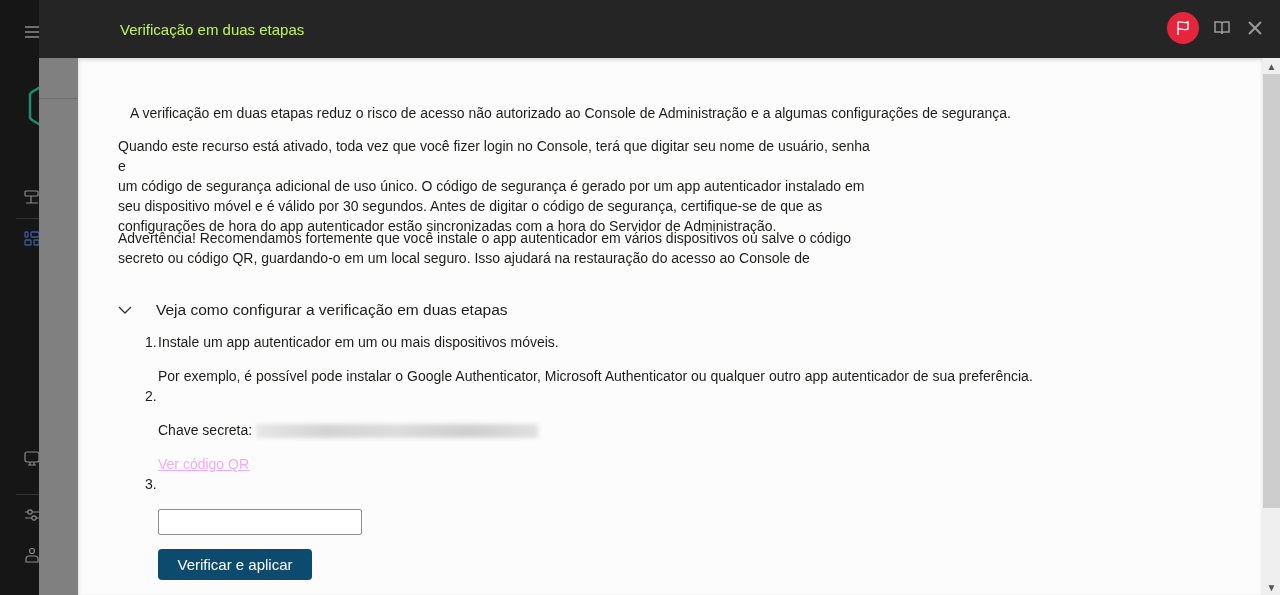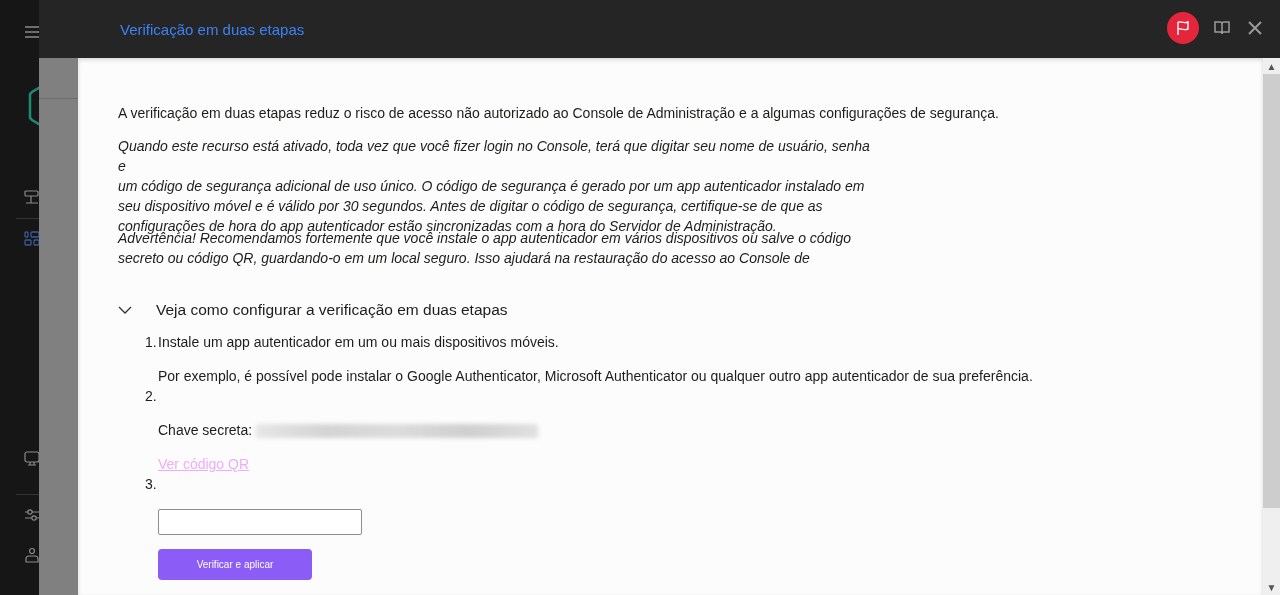--- a/index.html
+++ b/index.html
@@ -3,38 +3,38 @@
 <meta charset="utf-8">
 <style>
   * { box-sizing: border-box; margin: 0; padding: 0; }
   html, body { width: 1280px; height: 595px; overflow: hidden; background: #141414; font-family: "Liberation Sans", sans-serif; }
   .sidebar { position: absolute; left: 0; top: 0; width: 39px; height: 595px; background: #161616; }
   .sb-icon { position: absolute; left: 24px; width: 16px; height: 16px; color: #8a8a8a; }
   .sb-divider { position: absolute; left: 16px; width: 24px; height: 1px; background: #333; }
   .overlay { position: absolute; left: 39px; top: 0; width: 1241px; height: 595px; background: #808080; }
   .overlay-line { position: absolute; left: 39px; top: 98px; width: 39px; height: 1px; background: #6e6e6e; }
   .header { position: absolute; left: 39px; top: 0; width: 1241px; height: 58px; background: #252525; }
-  .header-title { position: absolute; left: 81px; top: 21px; color: #3b82f6; font-size: 15px; }
+  .header-title { position: absolute; left: 81px; top: 21px; color: #bef264; font-size: 15px; }
   .flag-btn { position: absolute; left: 1167px; top: 12px; width: 32px; height: 32px; border-radius: 50%; background: #e5253b; display: flex; align-items: center; justify-content: center; }
   .hdr-icon { position: absolute; top: 19px; width: 18px; height: 18px; color: #9a9a9a; display:flex; align-items:center; justify-content:center; }
   .panel { position: absolute; left: 78px; top: 58px; width: 1185px; height: 537px; background: #fcfcfc; box-shadow: 0 2px 4px rgba(0,0,0,0.15) inset; }
   .scrollbar { position: absolute; left: 1263px; top: 58px; width: 17px; height: 537px; background: #efefef; }
   .scroll-thumb { position: absolute; left: 0; top: 16px; width: 17px; height: 434px; background: #cdcdcd; }
   .scroll-arrow { position: absolute; left: 0; width: 17px; height: 14px; display:flex; align-items:center; justify-content:center; color:#555; font-size: 10px; }
   .content { position: absolute; left: 118px; top: 103px; width: 1000px; color: #1d1d1b; font-size: 14px; }
   .p { line-height: 20px; }
-  .para-intro { position: absolute; top: 0; left: 0; white-space: nowrap; }
-  .para { position: absolute; left: 0; width: 760px; font-style: italic; }
+  .para-intro { position: absolute; top: 0; left: 12px; white-space: nowrap; }
+  .para { position: absolute; left: 0; width: 760px; }
   .toggle { position: absolute; left: 0; top: 198px; font-size: 15.5px; display: flex; align-items: center; gap: 24px; }
   .step { position: absolute; left: 40px; white-space: nowrap; }
   .step .num { position: absolute; left: -13px; }
   .link { color: #f0abfc; text-decoration: underline; }
   .secret-blur { display: inline-block; width: 282px; height: 14px; vertical-align: middle; background: linear-gradient(90deg,#e6e6e6,#d4d4d4,#dcdcdc,#cfcfcf,#e0e0e0); border-radius: 3px; filter: blur(2px); margin-left: 4px; }
   .code-input { position: absolute; left: 40px; top: 406px; width: 204px; height: 26px; border: 1px solid #8e8e8e; border-radius: 2px; background: #fff; }
-  .verify-btn { position: absolute; left: 40px; top: 446px; width: 154px; height: 31px; background: #8b5cf6; border-radius: 4px; color: #fff; font-size: 10px; display: flex; align-items: center; justify-content: center; border: none; }
+  .verify-btn { position: absolute; left: 40px; top: 446px; width: 154px; height: 31px; background: #0c4a6e; border-radius: 4px; color: #fff; font-size: 15px; display: flex; align-items: center; justify-content: center; border: none; }
 </style>
 </head>
 <body>
 
 <div class="sidebar">
   <svg class="sb-icon" style="top:24px;" viewBox="0 0 16 16">
       <path d="M1 3h14M1 8h14M1 13h14" stroke="#8a8a8a" stroke-width="1.5"></path>
     </svg>
   <svg class="sb-icon" style="top:84px;left:28px;width:14px;height:44px;" viewBox="0 0 14 44">
       <path d="M14 2 L4 8 L2 10 V34 L4 36 L14 42" fill="none" stroke="#1d8a72" stroke-width="2.5"></path>

